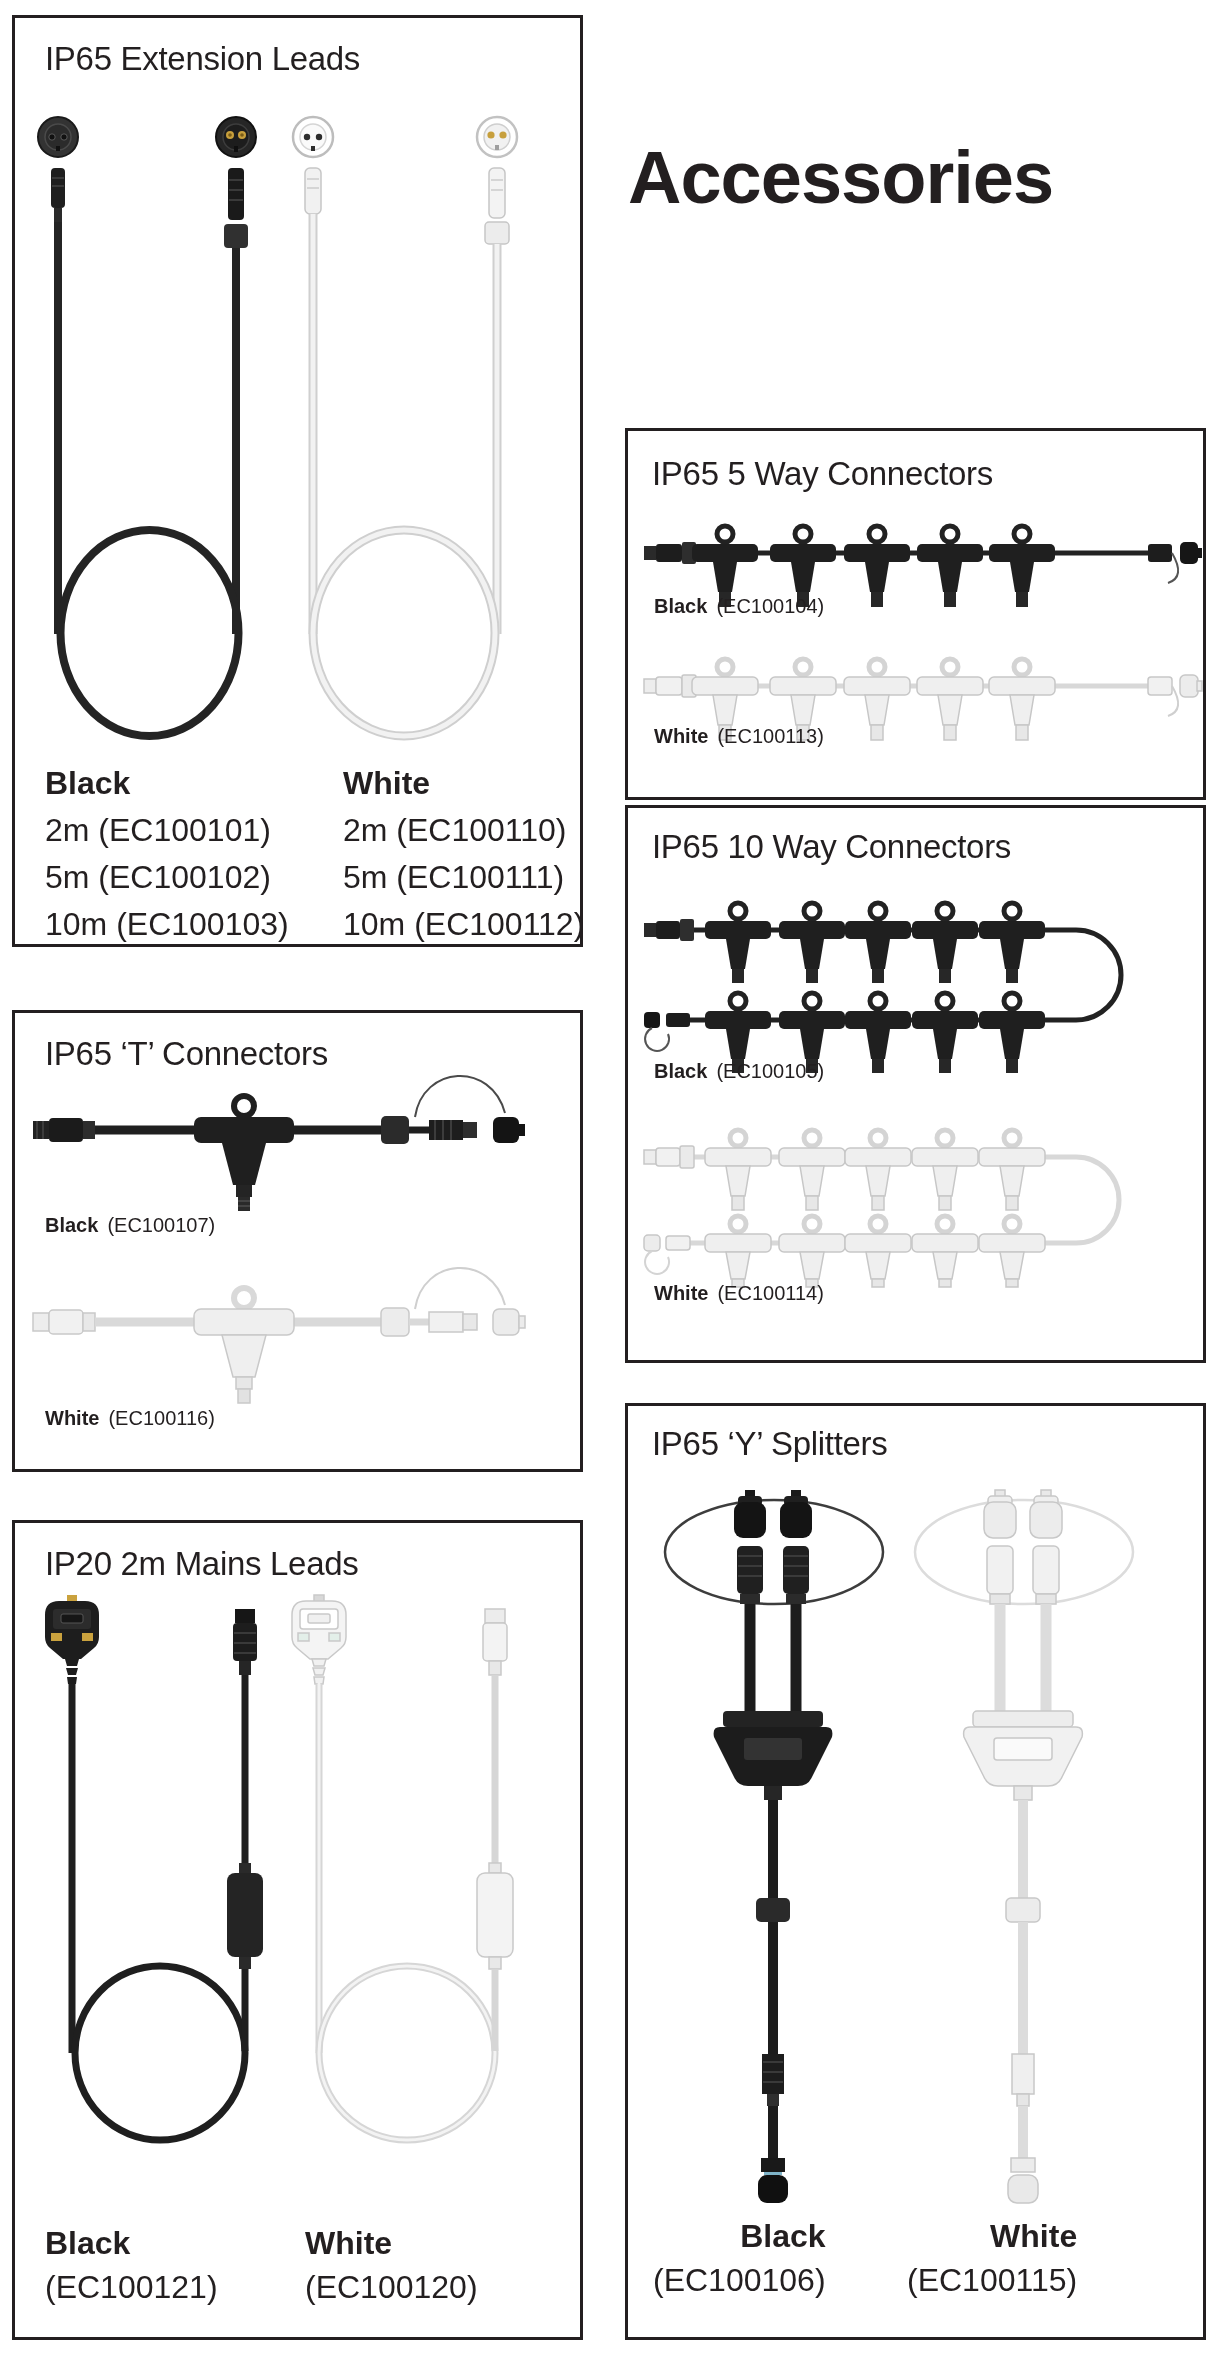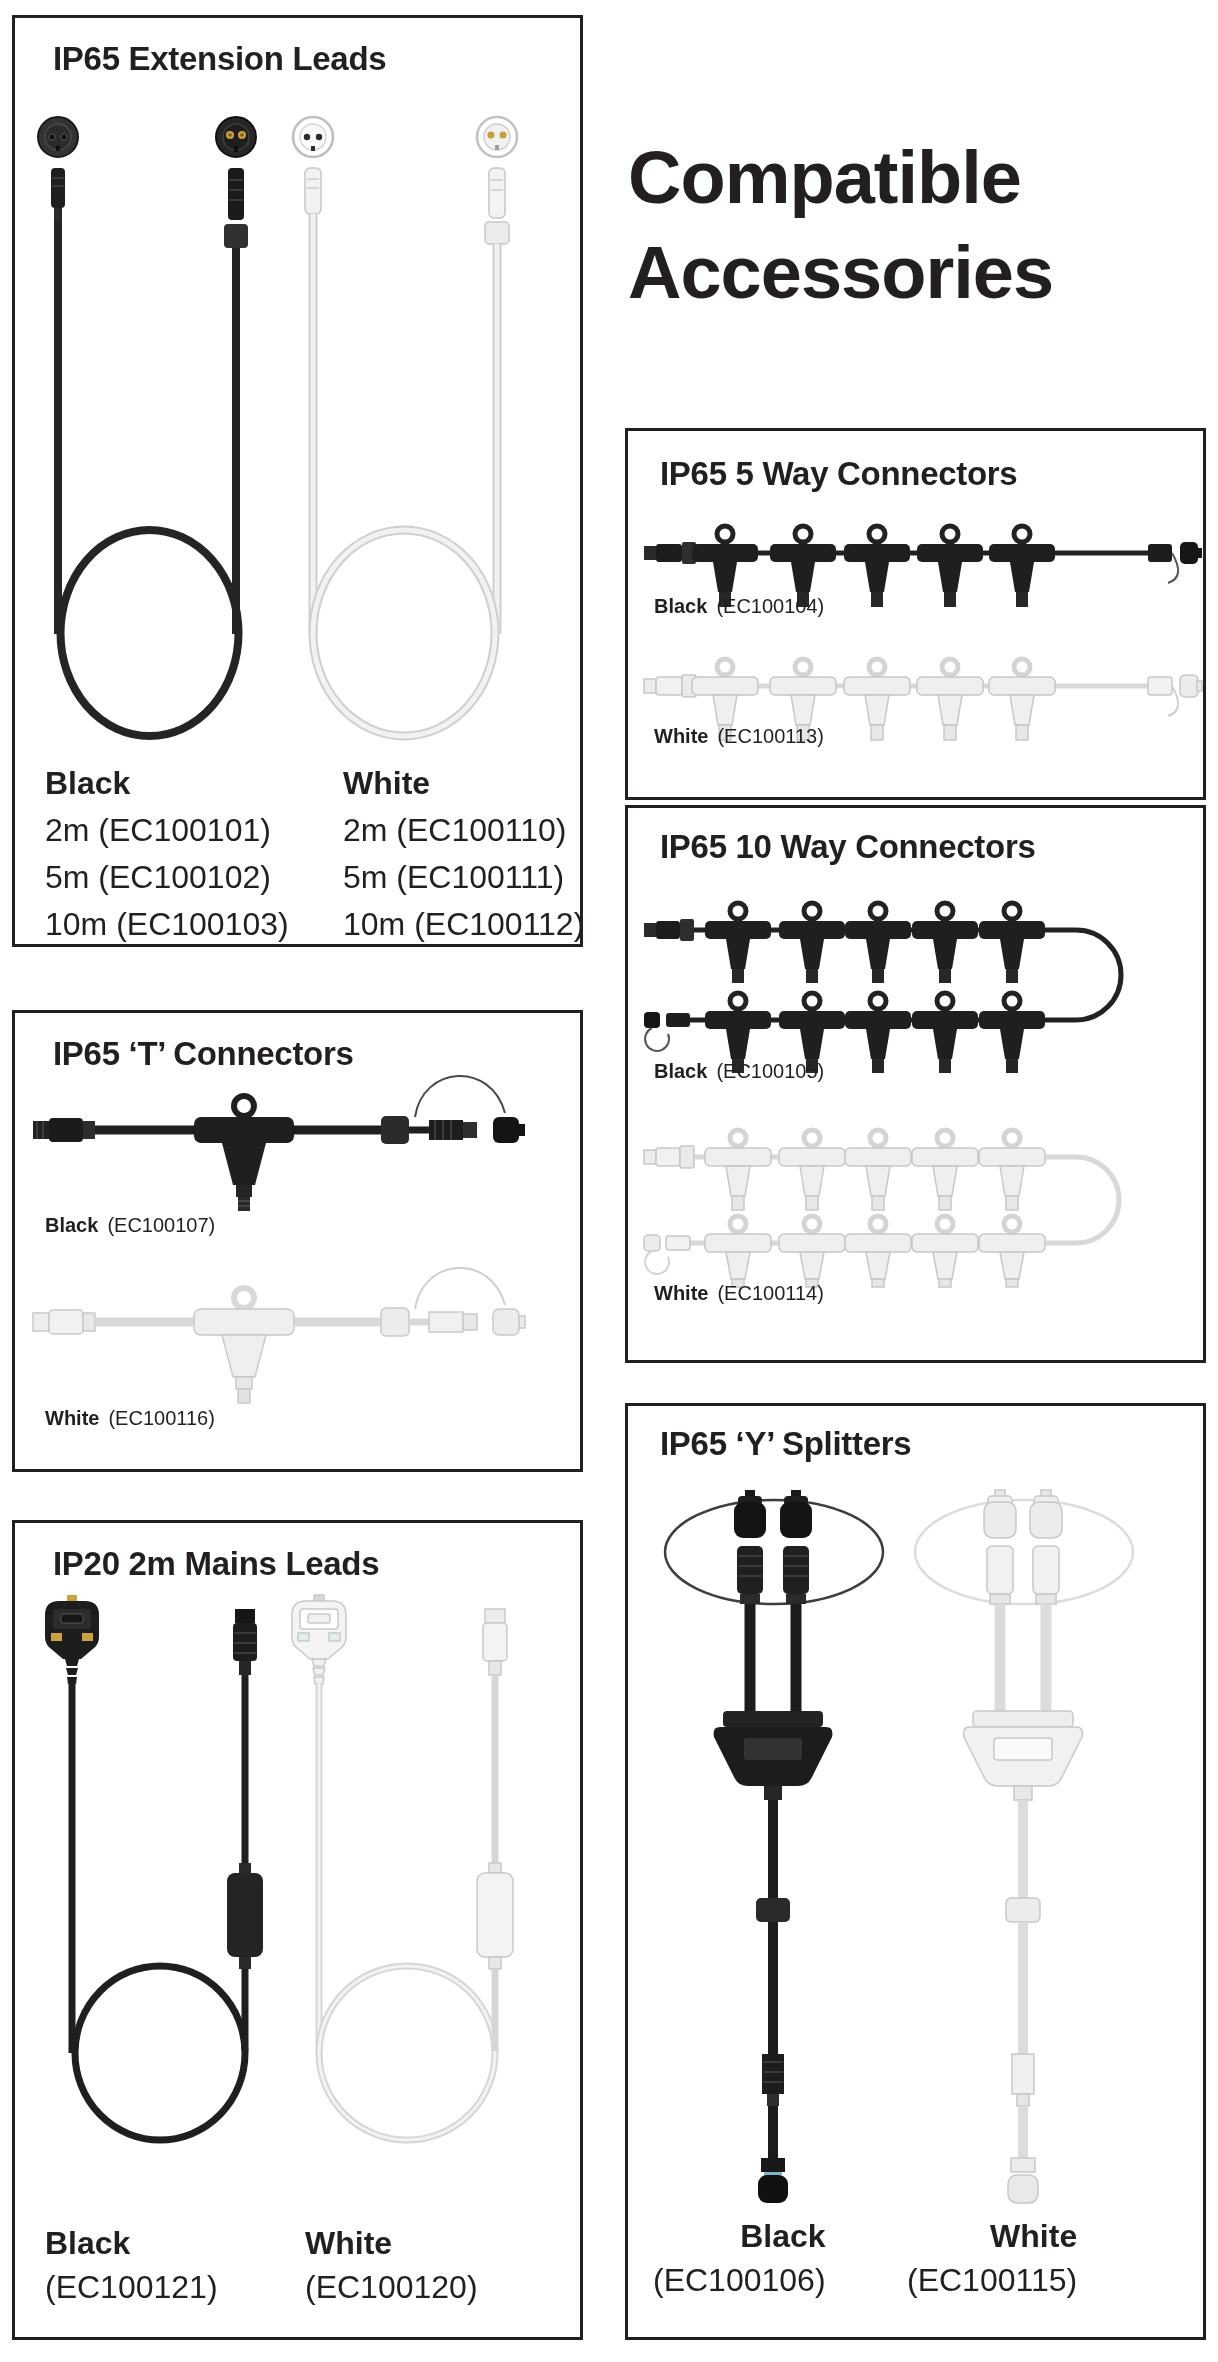--- a/index.html
+++ b/index.html
@@ -1,35 +1,34 @@
 <!DOCTYPE html>
 <html><head>
 <meta charset="utf-8">
 <style>
   html,body{margin:0;padding:0;background:#ffffff;}
   .canvas{position:relative;width:1218px;height:2362px;background:#ffffff;overflow:hidden;
           font-family:"Liberation Sans", sans-serif;color:#231f20;}
   .box{position:absolute;border:3px solid #231f20;background:#ffffff;}
-  .box-title{position:absolute;font-weight:bold;font-size:33px;letter-spacing:-0.3px;white-space:nowrap;margin-left:8px;}
+  .box-title{position:absolute;font-weight:normal;font-size:33px;letter-spacing:-0.3px;white-space:nowrap;}
   .page-heading{position:absolute;left:628px;top:130px;font-weight:bold;font-size:74px;
                 line-height:95px;letter-spacing:-1px;white-space:nowrap;}
   .line{position:absolute;font-size:20px;white-space:nowrap;}
   .b{font-weight:bold;}
   .code{margin-left:9px;}
   .lead-col{position:absolute;font-size:32px;line-height:47px;white-space:nowrap;}
   .stack{position:absolute;font-size:32px;line-height:44px;white-space:nowrap;}
   svg.illu{position:absolute;left:0;top:0;}
 </style>
 </head>
 <body>
 
 <div class="canvas">
 
   <div class="page-heading">
-    <div>Compatible</div>
     <div>Accessories</div>
   </div>
 
   <div class="box" style="left:12px;top:15px;width:565px;height:926px;">
     <div class="box-title" style="left:30px;top:22px;">IP65 Extension Leads</div>
     <svg class="illu" width="565" height="926" viewBox="0 0 565 926">
 
       <g>
         <circle cx="43" cy="119" r="20" fill="#333" stroke="#1a1a1a" stroke-width="2"></circle>
         <circle cx="43" cy="119" r="13" fill="#2b2b2b" stroke="#4a4a4a" stroke-width="1.5"></circle>

